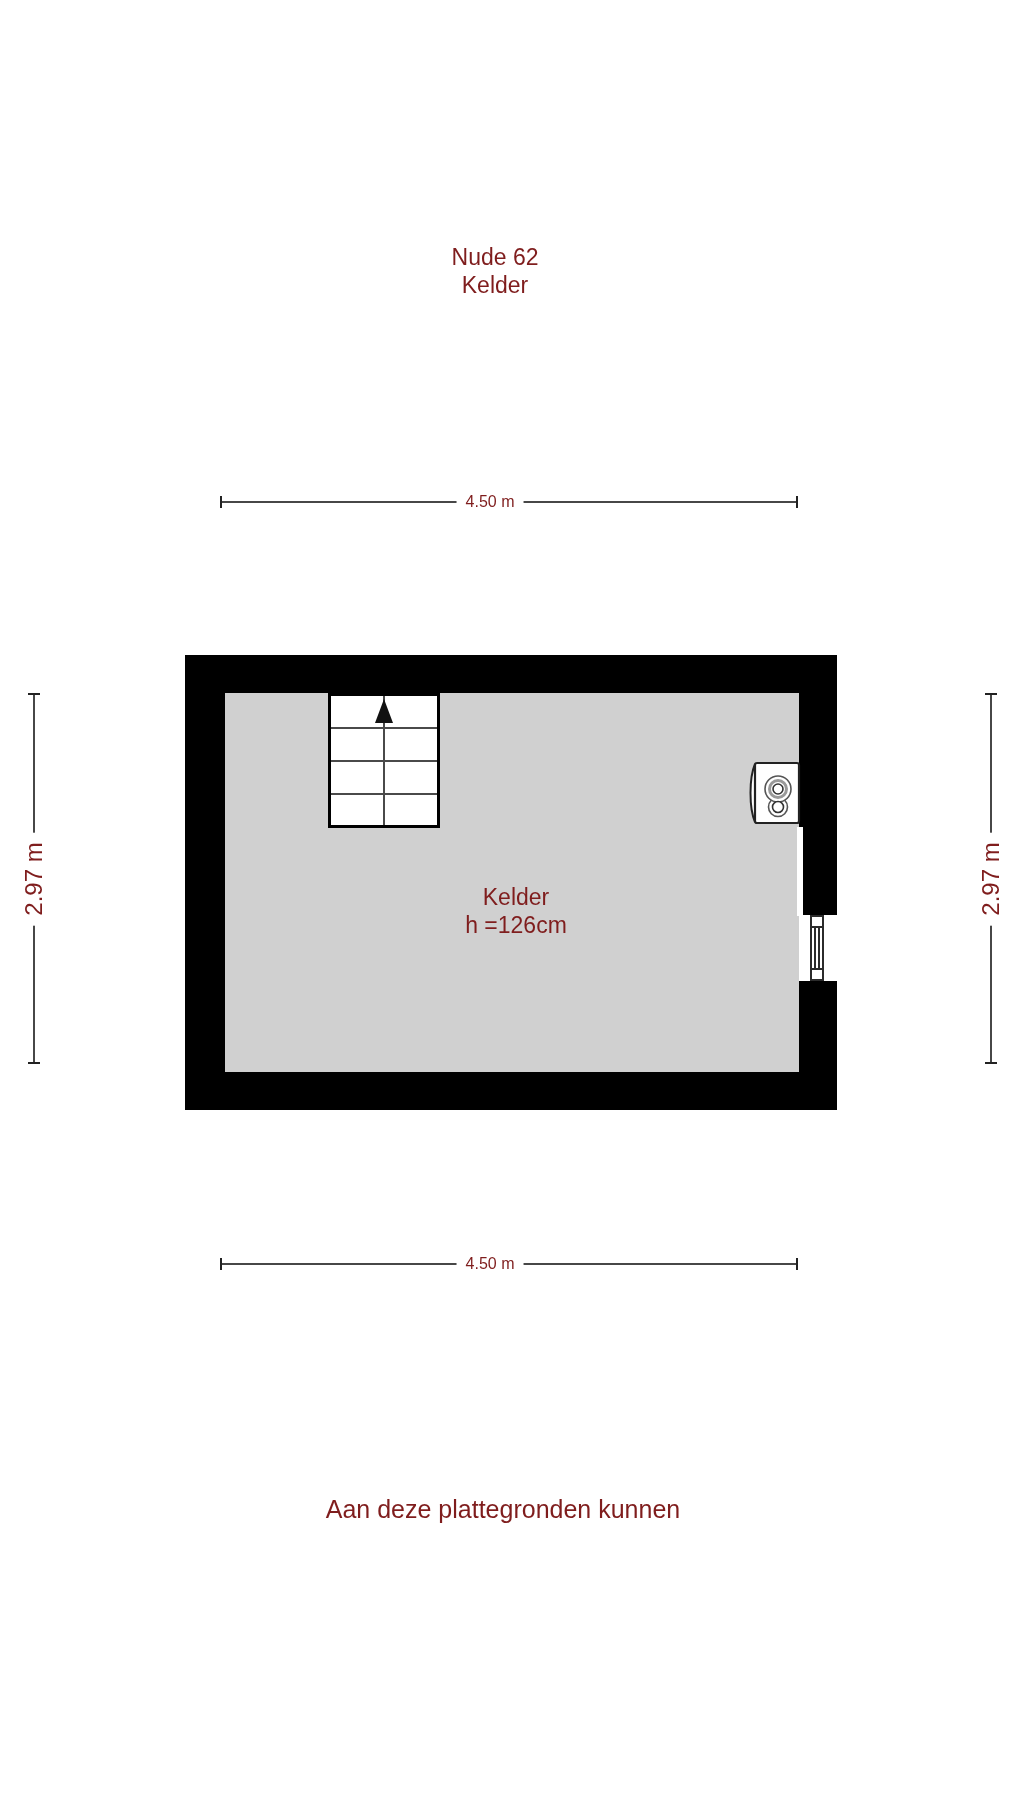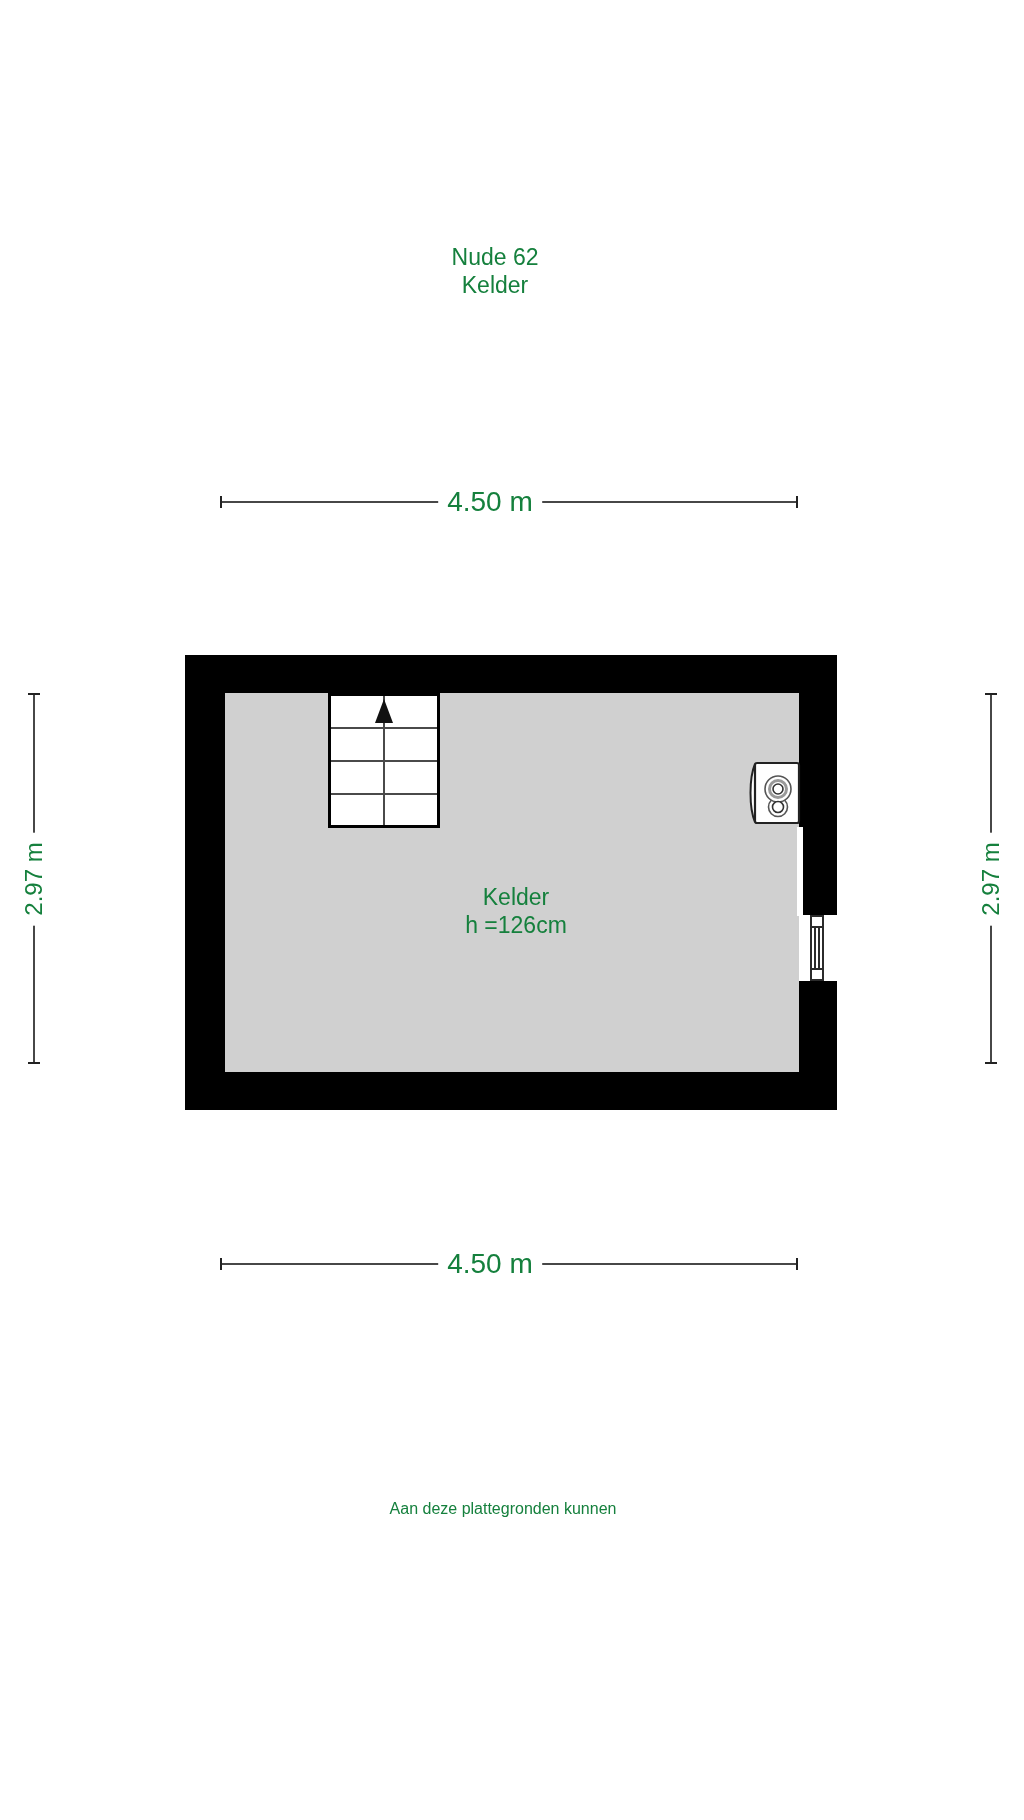--- a/index.html
+++ b/index.html
@@ -1,35 +1,35 @@
 <!DOCTYPE html>
 <html><head>
 <meta charset="utf-8">
 <style>
   html,body{margin:0;padding:0;background:#ffffff;}
   .canvas{
     position:relative;width:1024px;height:1820px;background:#ffffff;
-    font-family:"Liberation Sans",sans-serif;color:#15803d;overflow:hidden;
+    font-family:"Liberation Sans",sans-serif;color:#7f1d1d;overflow:hidden;
   }
 
   
   .title-block{
     position:absolute;left:495px;top:243px;transform:translateX(-50%);
     text-align:center;font-size:23px;line-height:28px;white-space:nowrap;
   }
 
   
   .dim-h{position:absolute;height:12px;}
   .dim-h .line{position:absolute;left:0;right:0;top:5px;height:2px;background:#474747;}
   .dim-h .tick{position:absolute;top:0;width:2px;height:12px;background:#222;}
   .dim-h .tick.start{left:0;}
   .dim-h .tick.end{right:0;}
   .dim-h .lbl{
     position:absolute;top:6px;transform:translate(-50%,-50%);
-    background:#ffffff;padding:0 9px;font-size:28px;white-space:nowrap;
+    background:#ffffff;padding:0 9px;font-size:16px;white-space:nowrap;
   }
   .dim-v{position:absolute;width:12px;}
   .dim-v .line{position:absolute;top:0;bottom:0;left:5px;width:2px;background:#474747;}
   .dim-v .tick{position:absolute;left:0;width:12px;height:2px;background:#222;}
   .dim-v .tick.start{top:0;}
   .dim-v .tick.end{bottom:0;}
   .dim-v .lbl{
     position:absolute;left:6px;top:50%;transform:translate(-50%,-50%) rotate(-90deg);
     background:#ffffff;padding:0 10px;font-size:24px;white-space:nowrap;
   }
@@ -68,21 +68,21 @@
 
   
   .room-label{
     position:absolute;left:516px;top:883px;transform:translateX(-50%);
     text-align:center;font-size:23px;line-height:28px;white-space:nowrap;
   }
 
   
   .disclaimer{
     position:absolute;left:503px;top:1494px;transform:translateX(-50%);
-    text-align:right;font-size:16px;line-height:30px;white-space:nowrap;
+    text-align:right;font-size:25px;line-height:30px;white-space:nowrap;
   }
 </style>
 </head>
 <body>
 
 <div class="canvas">
 
   <div class="title-block">
     <div>Nude 62</div>
     <div>Kelder</div>

